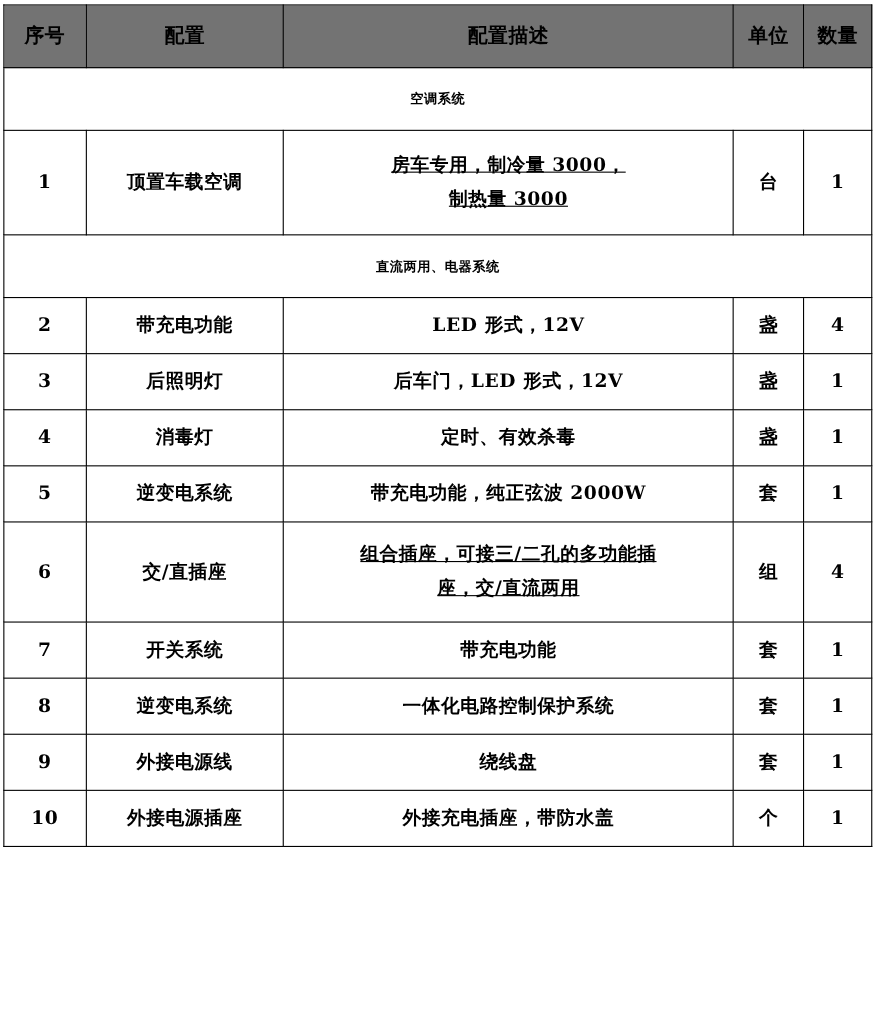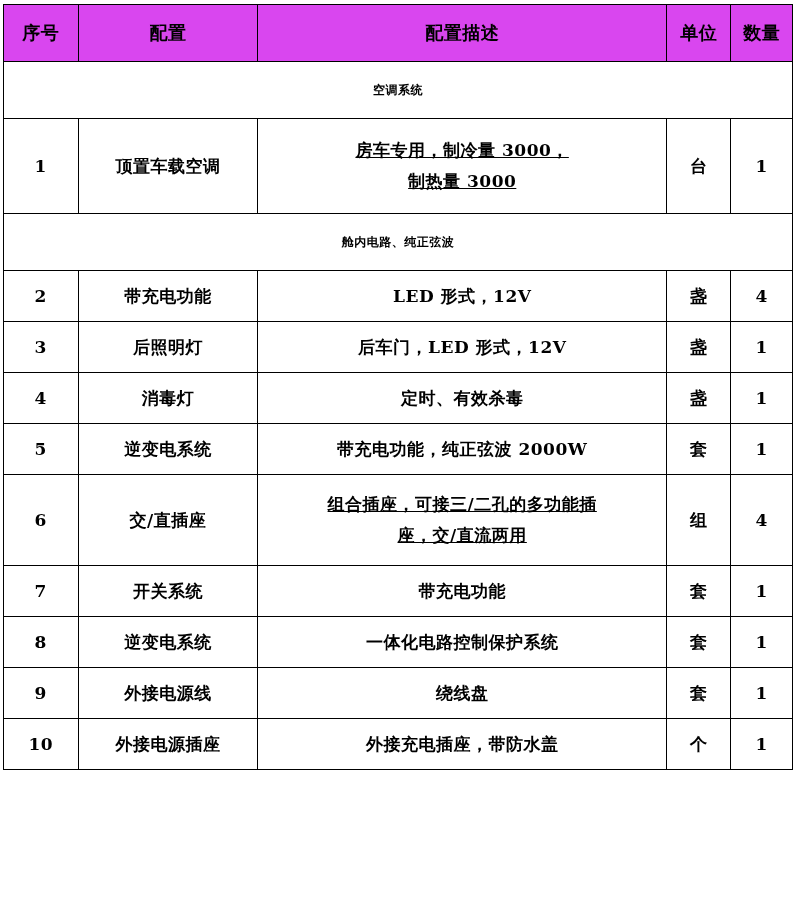--- a/index.html
+++ b/index.html
@@ -32,21 +32,21 @@
     text-align: center;
     vertical-align: middle;
     font-size: 17px;
     font-weight: bold;
     font-family: "DejaVu Serif", "Liberation Serif", serif;
     padding: 4px 2px;
     line-height: 1.55;
     letter-spacing: 0.5px;
   }
   tr.header-row td {
-    background: #d946ef;
+    background: #737373;
     height: 48px;
     font-size: 18px;
   }
   tr.section-row td {
     height: 48px;
     font-size: 12px;
   }
   tr.data-row td {
     height: 42px;
   }
@@ -97,21 +97,21 @@
         <td>顶置车载空调</td>
         <td>
           <span class="desc-multiline">房车专用，制冷量 3000，</span>
           <span class="desc-multiline">制热量 3000</span>
         </td>
         <td>台</td>
         <td>1</td>
       </tr>
 
       <tr class="section-row">
-        <td colspan="5">舱内电路、纯正弦波</td>
+        <td colspan="5">直流两用、电器系统</td>
       </tr>
 
       <tr class="data-row">
         <td>2</td>
         <td>带充电功能</td>
         <td>LED 形式，12V</td>
         <td>盏</td>
         <td>4</td>
       </tr>
 

